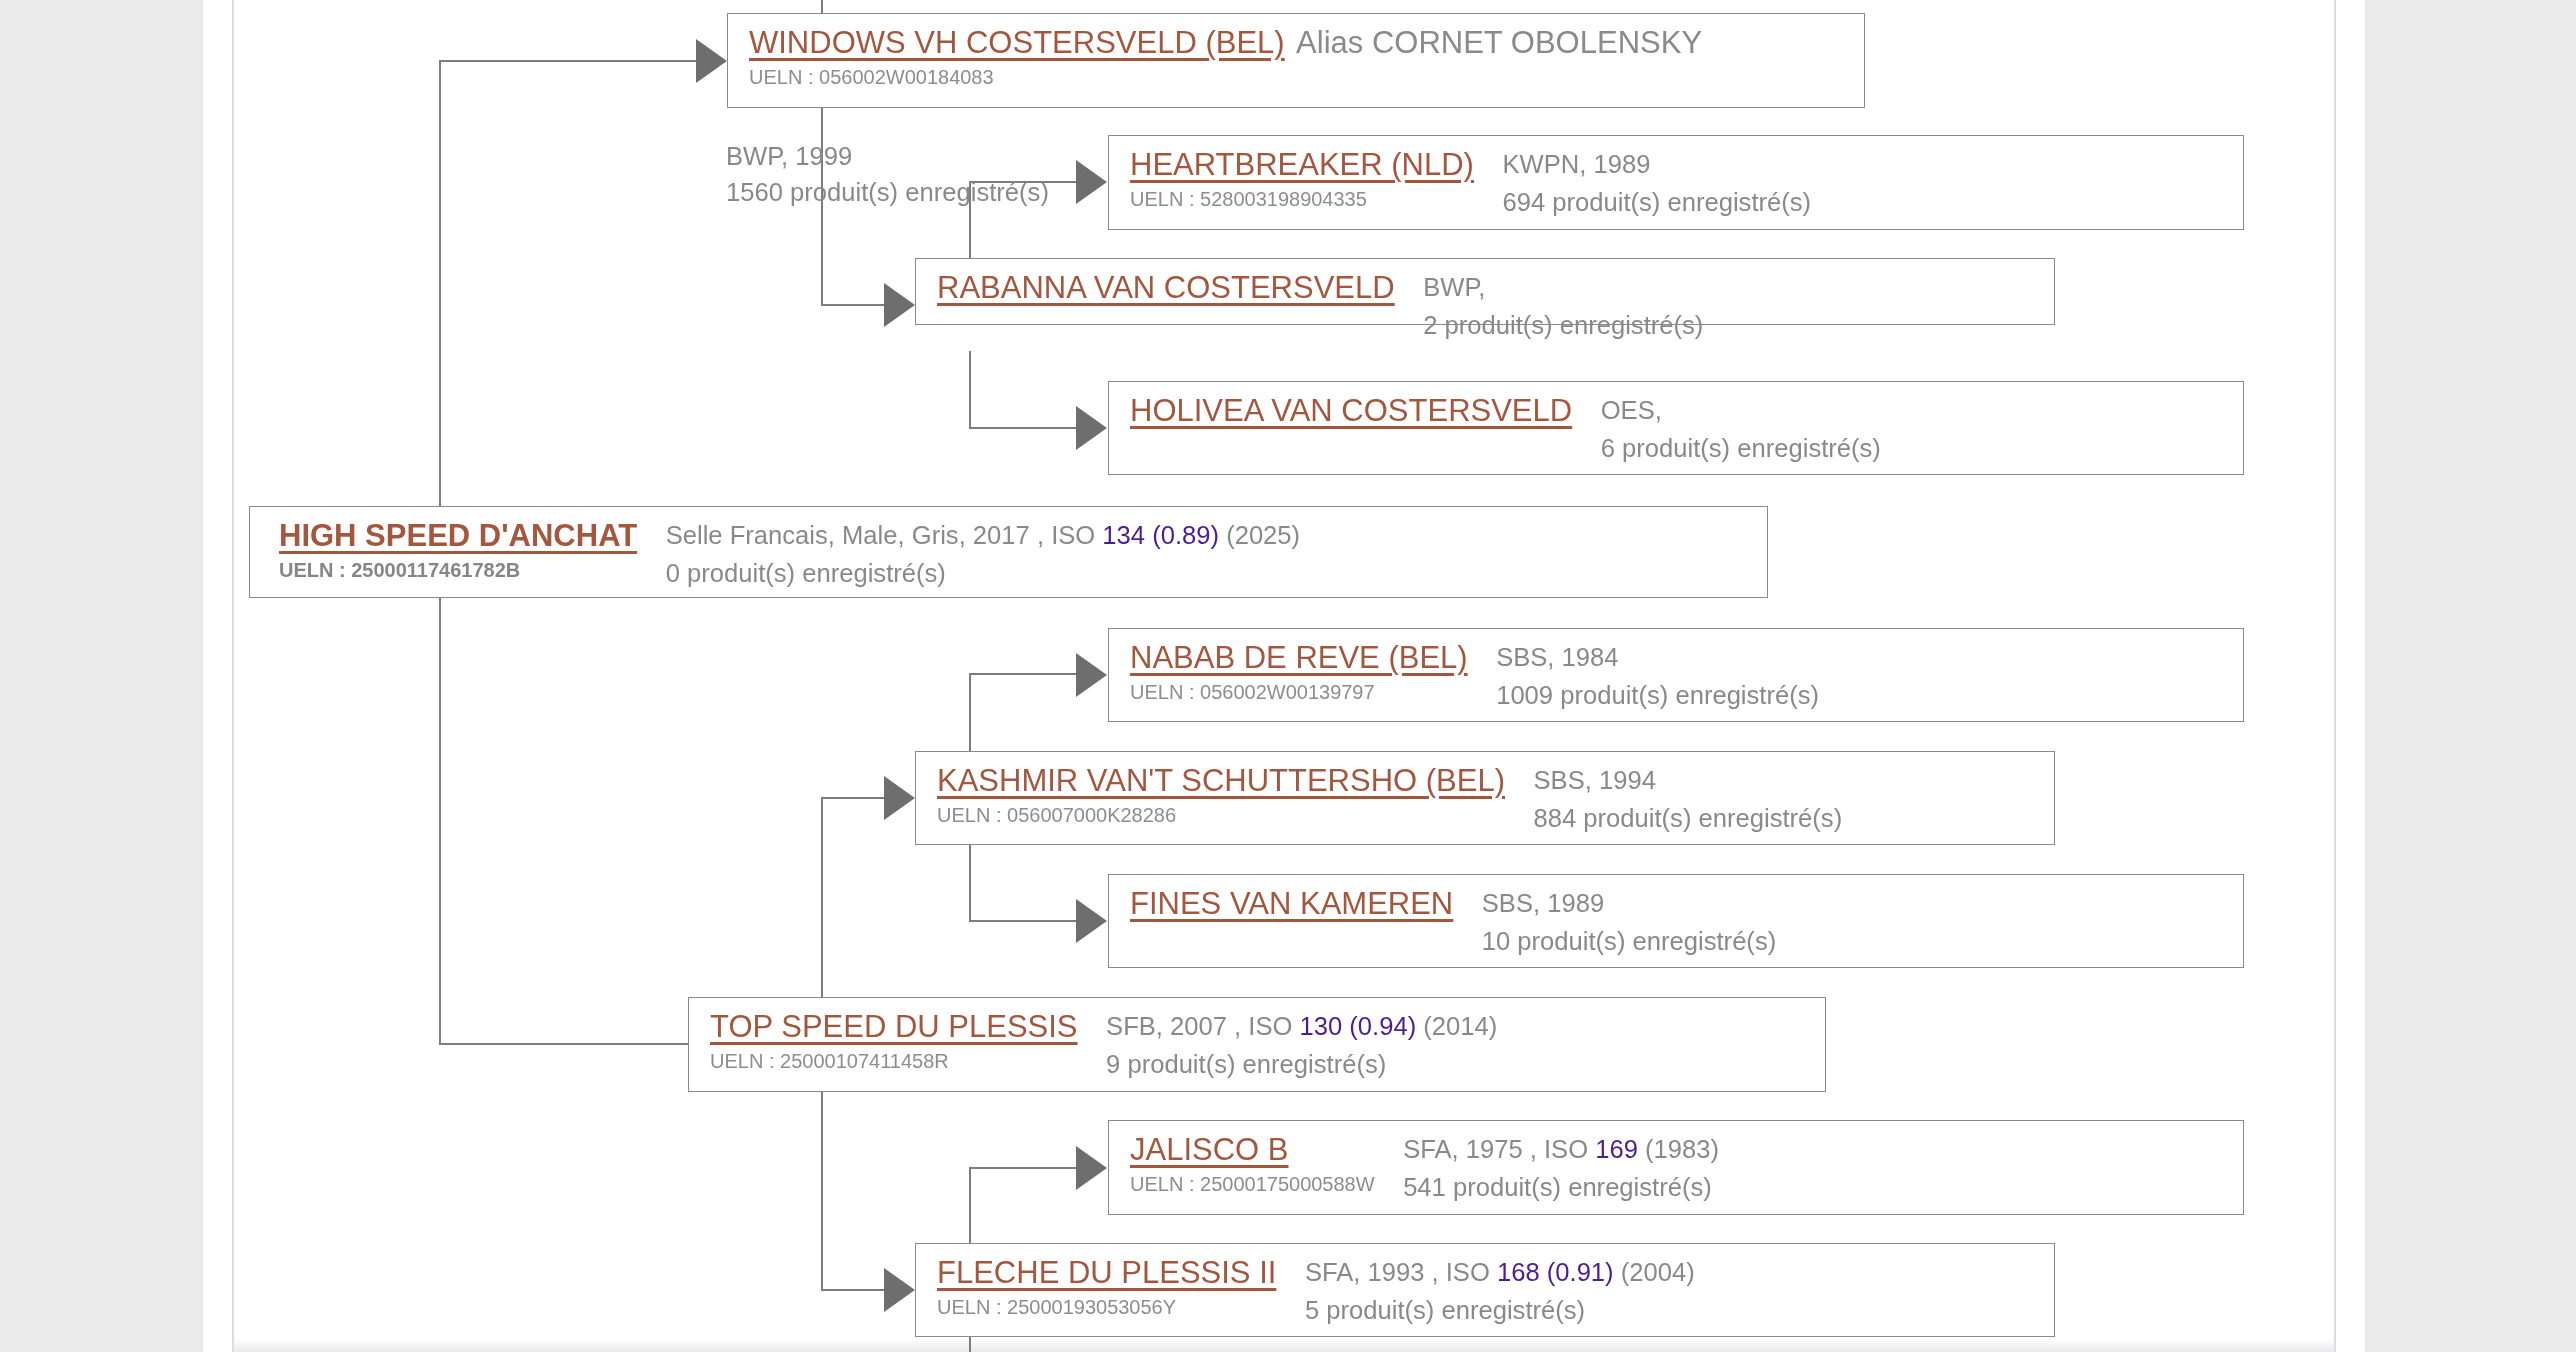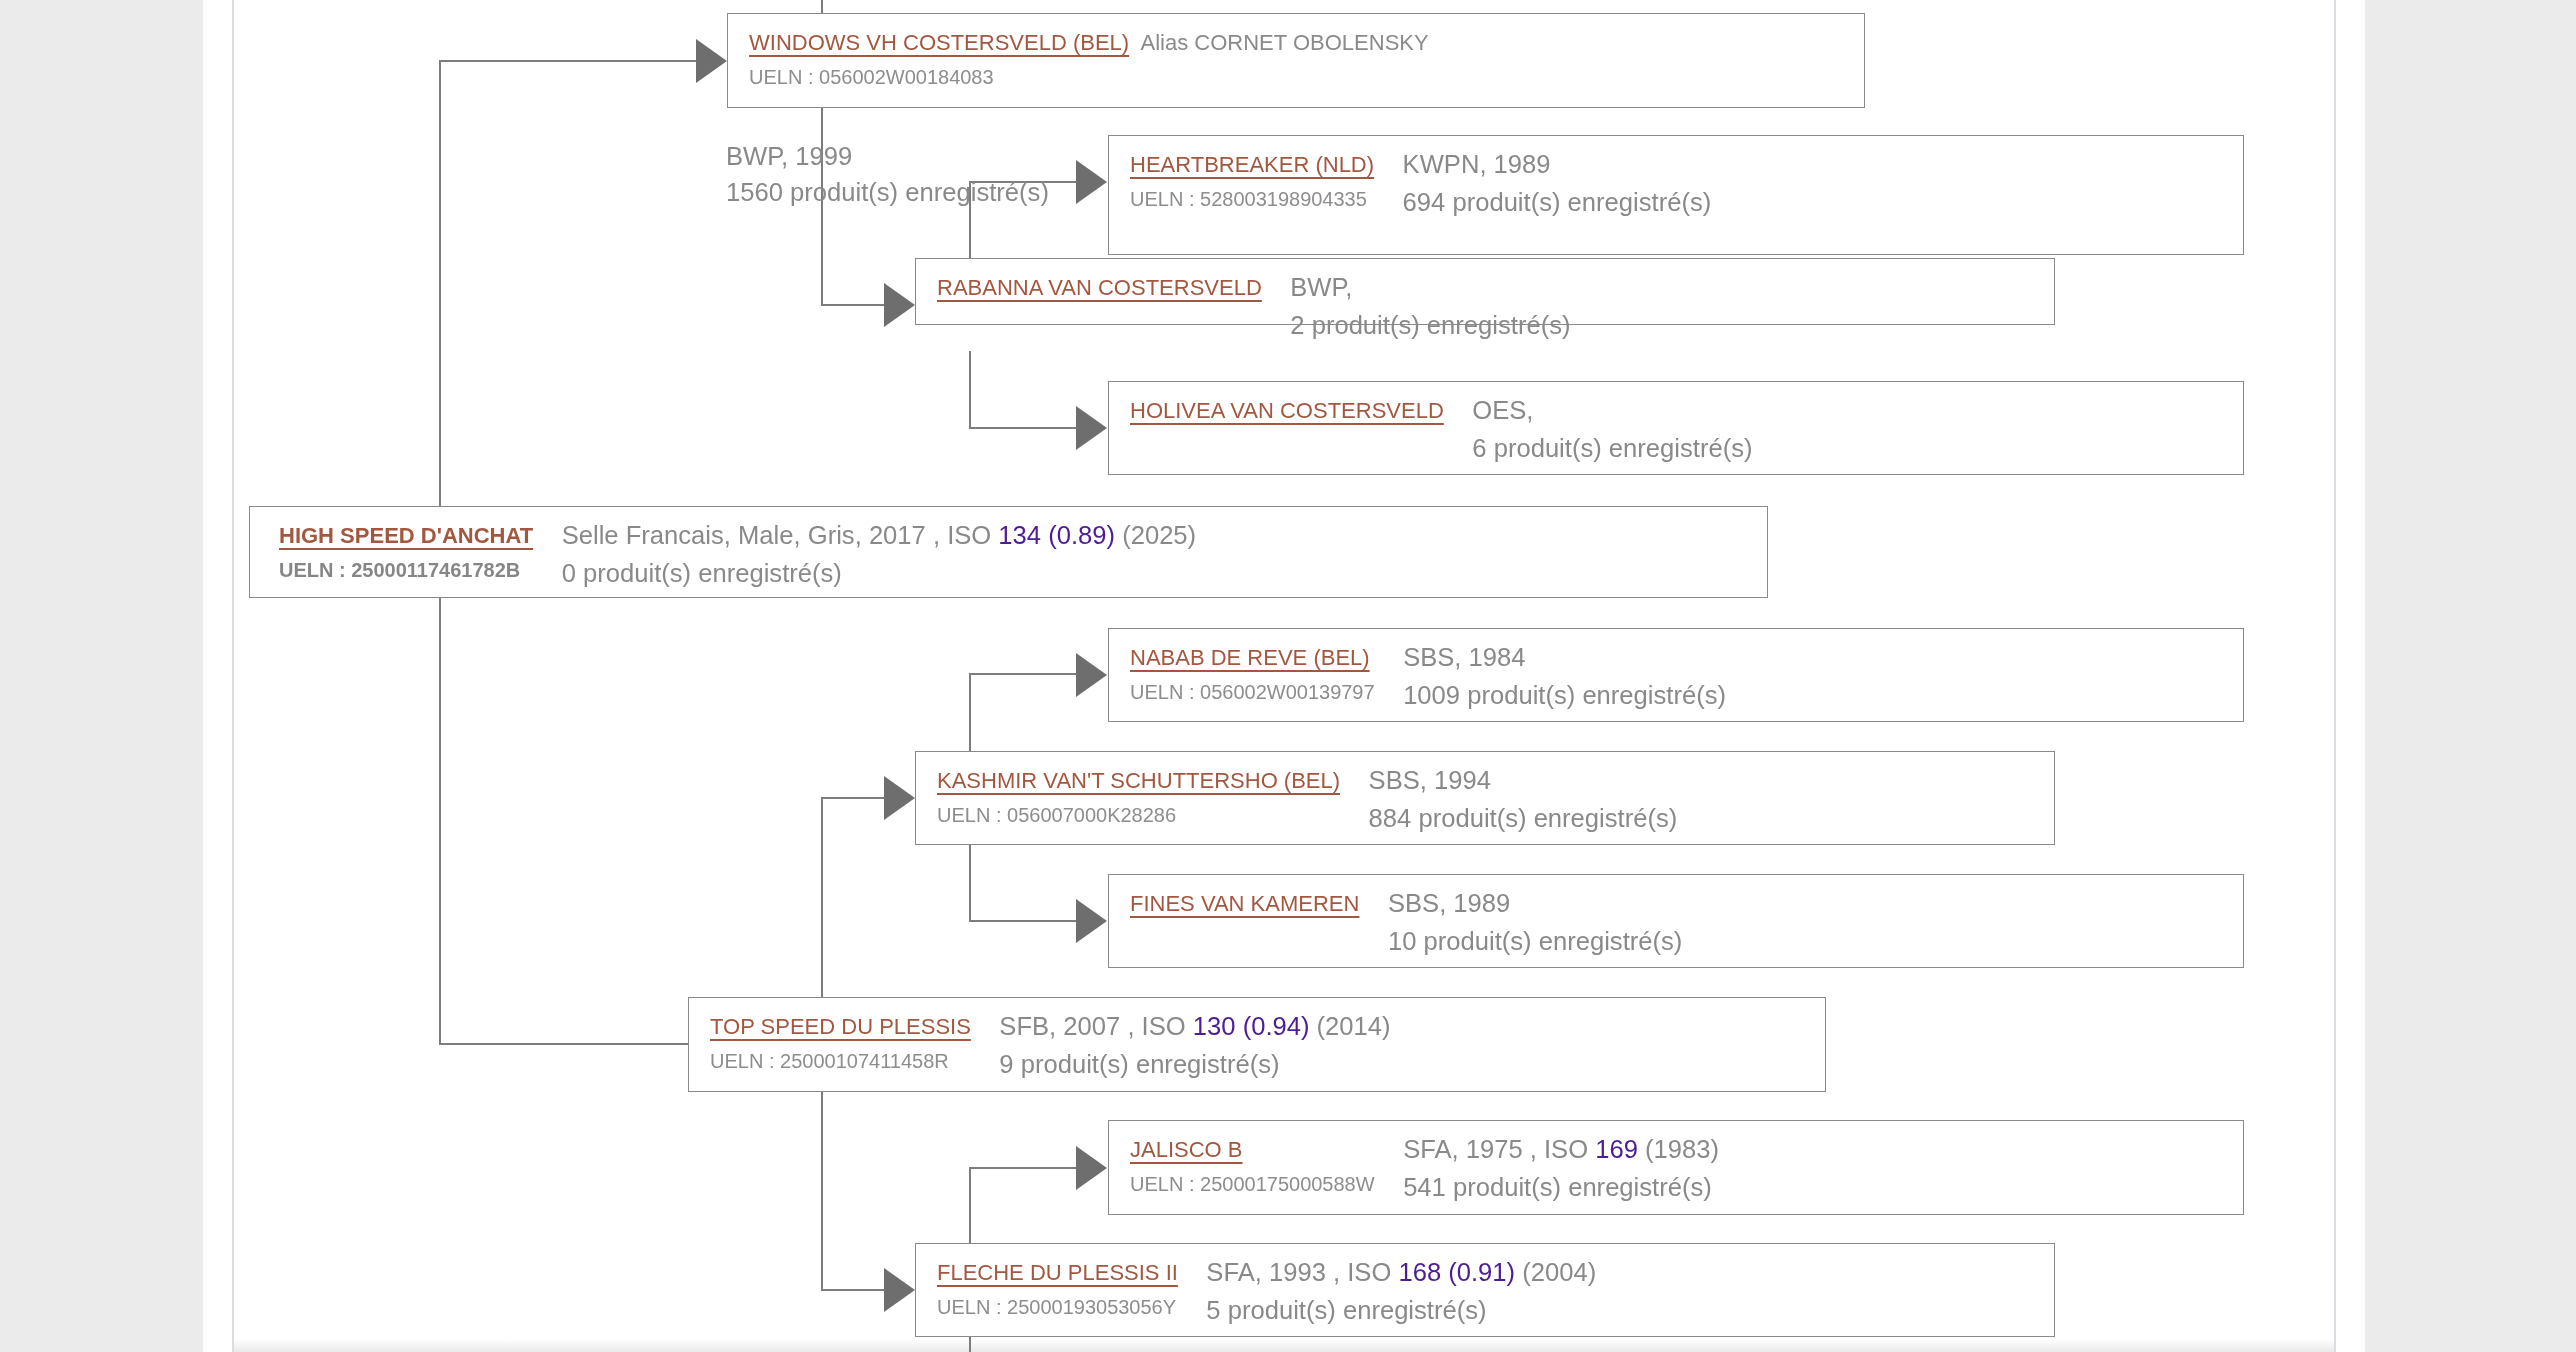--- a/index.html
+++ b/index.html
@@ -24,33 +24,33 @@
     border-left:31px solid #6e6e6e;}
 
   
   .box{
     position:absolute;background:#ffffff;border:1.9px solid #8a8a8a;
     box-sizing:border-box;
     display:grid;grid-template-columns:max-content 1fr;grid-template-rows:46px 32px;
     column-gap:28.5px;align-items:center;
     padding:5.7px 19px 3.8px 21px;
   }
-  .name{grid-column:1;grid-row:1;font-size:22px;white-space:nowrap;}
+  .name{grid-column:1;grid-row:1;font-size:31px;white-space:nowrap;}
   .name a{color:#a4573f;text-decoration:underline;text-underline-offset:4.7px;}
   .alias{color:#8a8a8a;margin-left:11.4px;}
   .ueln{grid-column:1;grid-row:2;font-size:20px;color:#8d8d8d;white-space:nowrap;align-self:start;}
   .info1{grid-column:2;grid-row:1;font-size:25.6px;color:#898989;white-space:nowrap;}
   .info2{grid-column:2;grid-row:2;font-size:25.6px;color:#898989;white-space:nowrap;align-self:start;}
   .iso{color:#4c1d95;margin-top:32px;}
   .root .name,.root .name a{font-weight:bold;}
   .root .ueln{font-weight:bold;color:#868686;}
 
   
   .b-windows{left:727px;top:13.3px;width:1138px;height:95px;}
-  .b-heartbreaker{left:1108px;top:135px;width:1136px;height:120px;}
+  .b-heartbreaker{left:1108px;top:135px;width:1136px;height:95px;}
   .b-rabanna{left:915px;top:258px;width:1140px;height:67px;}
   .b-holivea{left:1108px;top:381px;width:1136px;height:94px;}
   .b-highspeed{left:249px;top:506px;width:1519px;height:92px;padding-left:29px;}
   .b-nabab{left:1108px;top:628px;width:1136px;height:94px;}
   .b-kashmir{left:915px;top:751px;width:1140px;height:94px;}
   .b-fines{left:1108px;top:874px;width:1136px;height:94px;}
   .b-topspeed{left:688px;top:997px;width:1138px;height:95px;}
   .b-jalisco{left:1108px;top:1120px;width:1136px;height:95px;}
   .b-fleche{left:915px;top:1243px;width:1140px;height:94px;}
 

